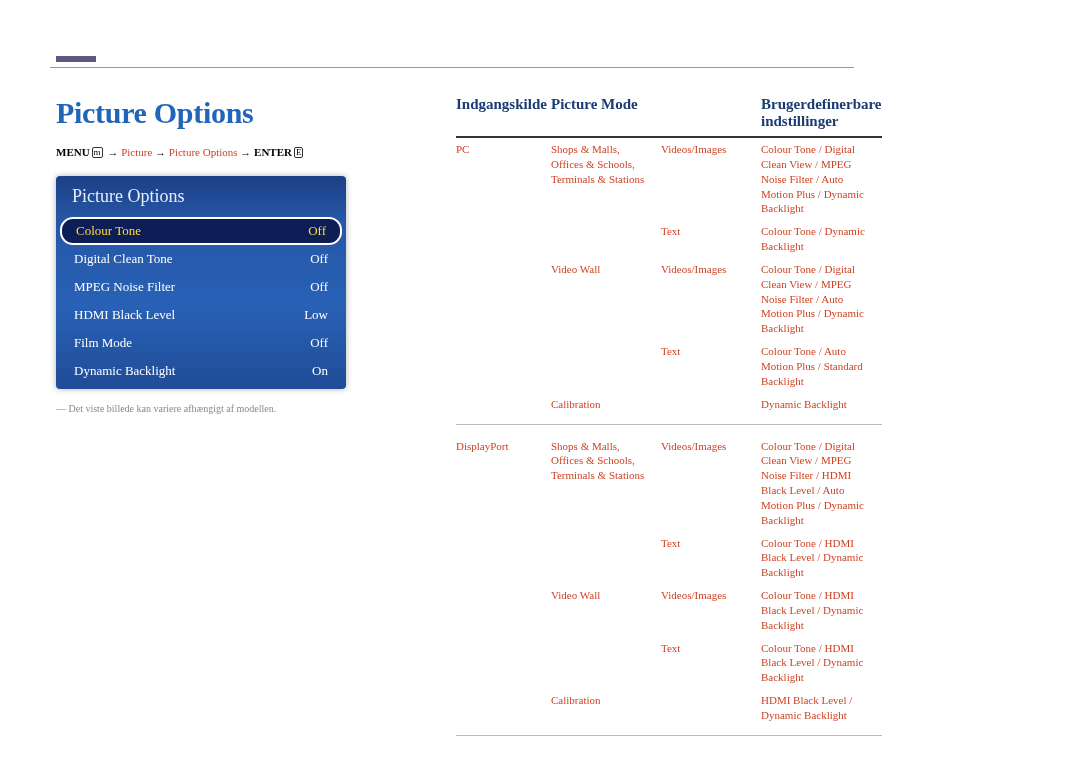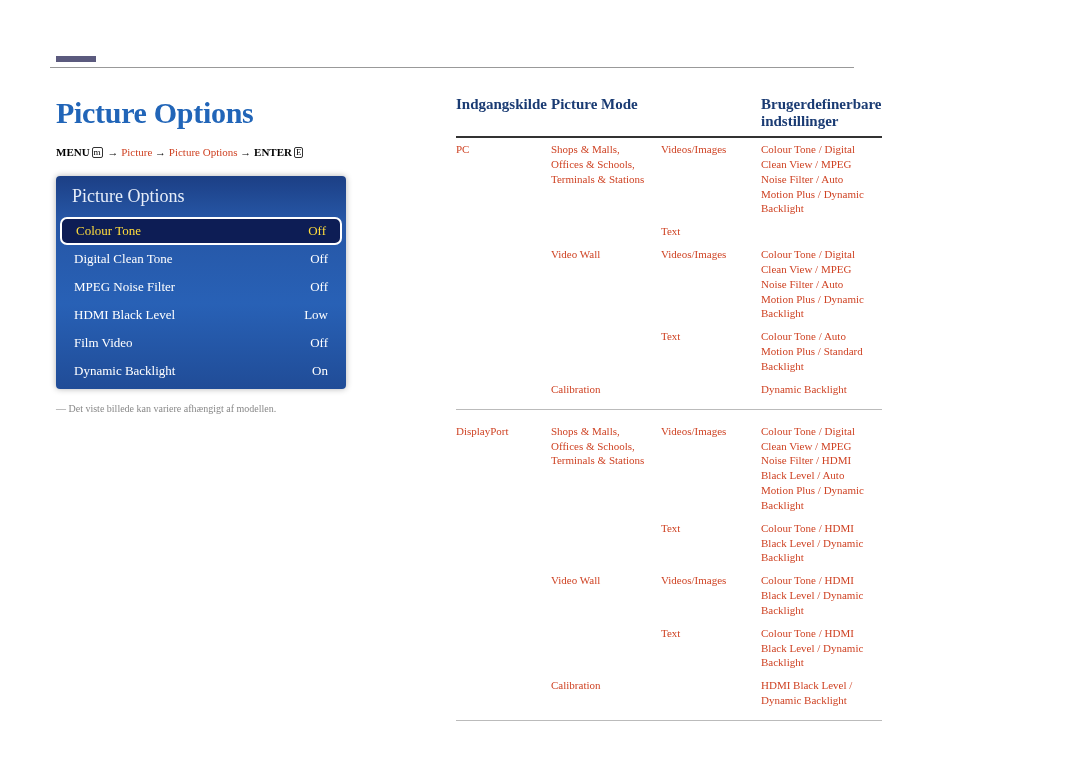--- a/index.html
+++ b/index.html
@@ -93,21 +93,21 @@
     justify-content: space-between;
     align-items: center;
     padding: 6px 18px;
     font-size: 13px;
     color: #fff;
   }
   .menu-row.selected {
     background: #0d1d55;
     border: 2px solid #fff;
     margin: 0 4px;
-    border-radius: 7px;
+    border-radius: 13px;
     padding: 4px 14px;
   }
   .menu-row.selected .row-label,
   .menu-row.selected .row-value { color: #ffdc3c; }
   .row-label { }
   .row-value { }
   .menu-panel .menu-row:last-child { padding-bottom: 10px; }
   .footnote {
     font-size: 10px;
     color: #888;
@@ -178,21 +178,21 @@
             </div>
             <div class="menu-row">
               <span class="row-label">MPEG Noise Filter</span>
               <span class="row-value">Off</span>
             </div>
             <div class="menu-row">
               <span class="row-label">HDMI Black Level</span>
               <span class="row-value">Low</span>
             </div>
             <div class="menu-row">
-              <span class="row-label">Film Video</span>
+              <span class="row-label">Film Mode</span>
               <span class="row-value">Off</span>
             </div>
             <div class="menu-row">
               <span class="row-label">Dynamic Backlight</span>
               <span class="row-value">On</span>
             </div>
           </div>
       </div>
 
       <div class="footnote">― Det viste billede kan variere afhængigt af modellen.</div>
@@ -208,20 +208,21 @@
           <div class="data-row">
             <div class="cell col-source">PC</div>
             <div class="cell col-mode1 multi-line">Shops &amp; Malls, Offices &amp; Schools, Terminals &amp; Stations</div>
             <div class="cell col-mode2">Videos/Images</div>
             <div class="cell col-settings multi-line">Colour Tone / Digital Clean View / MPEG Noise Filter / Auto Motion Plus / Dynamic Backlight</div>
           </div>
           <div class="data-row">
             <div class="cell col-source"></div>
             <div class="cell col-mode1 multi-line"></div>
             <div class="cell col-mode2">Text</div>
+            <div class="cell col-settings multi-line">Colour Tone / Dynamic Backlight</div>
           </div>
           <div class="data-row">
             <div class="cell col-source"></div>
             <div class="cell col-mode1 multi-line">Video Wall</div>
             <div class="cell col-mode2">Videos/Images</div>
             <div class="cell col-settings multi-line">Colour Tone / Digital Clean View / MPEG Noise Filter / Auto Motion Plus / Dynamic Backlight</div>
           </div>
           <div class="data-row">
             <div class="cell col-source"></div>
             <div class="cell col-mode1 multi-line"></div>

